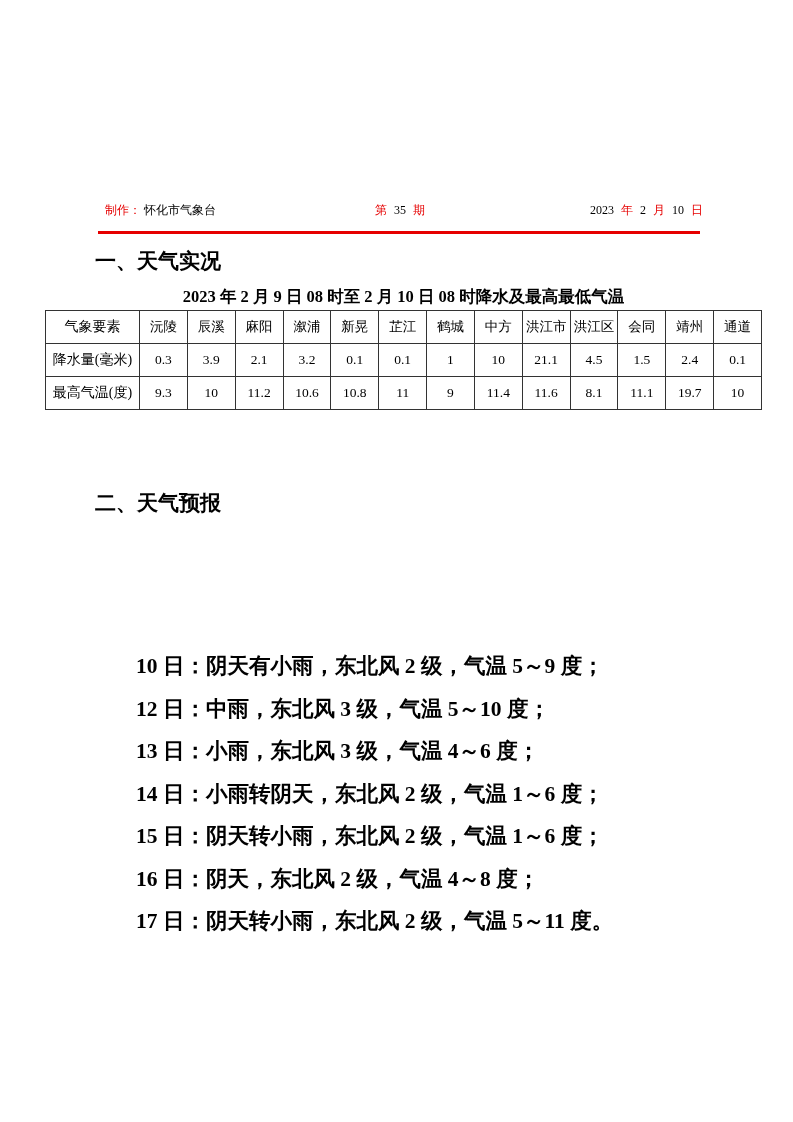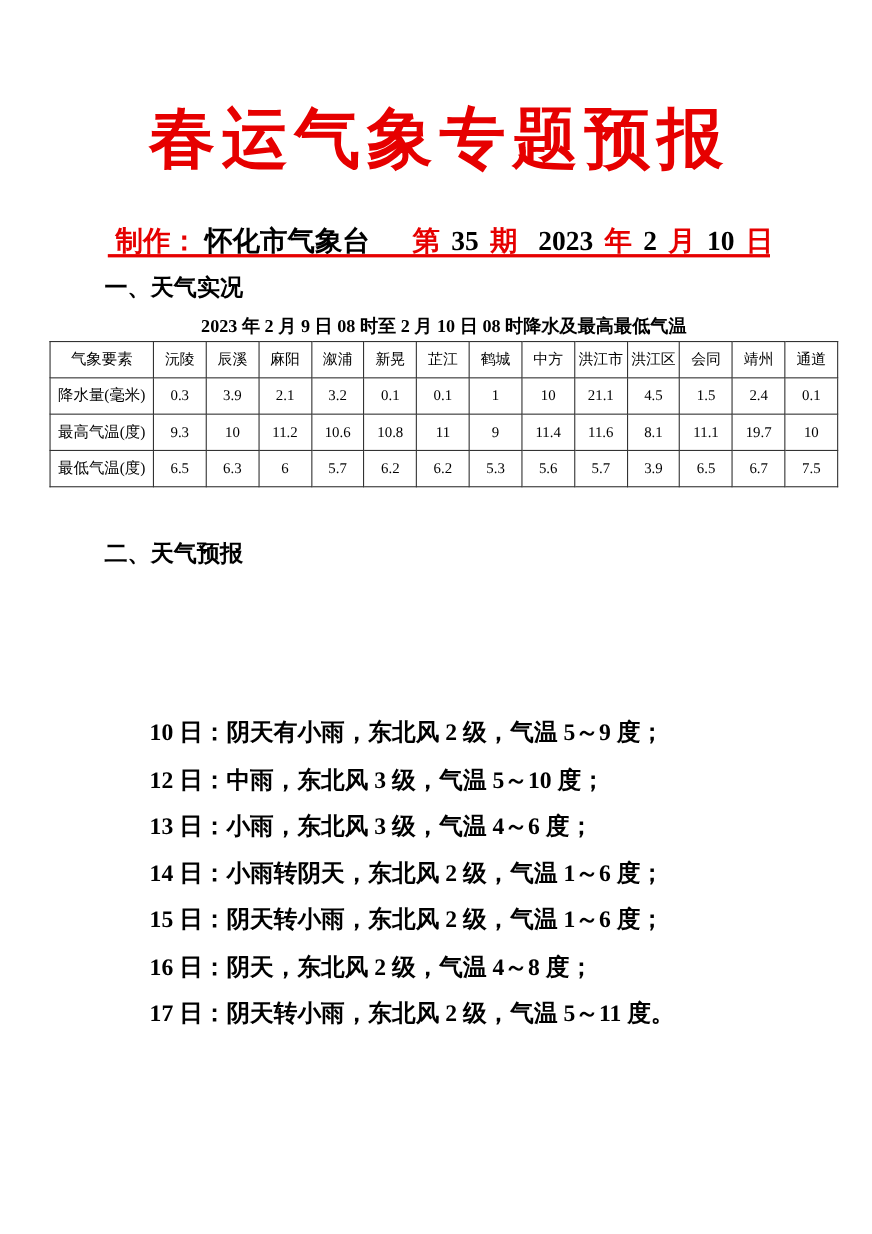--- a/index.html
+++ b/index.html
@@ -8,21 +8,21 @@
     position:relative; width:793px; height:1122px; background:#fff;
     font-family:"Liberation Serif","DejaVu Serif",serif; color:#000;
     overflow:hidden; margin:0 auto;
   }
   .doc-title {
     position:absolute; top:86px; left:0; width:100%; margin:0;
     text-align:center; font-size:60px; font-weight:900; letter-spacing:6px;
     color:var(--red); text-indent:6px; white-space:nowrap;
   }
   .meta-row { position:absolute; top:202px; left:105px; width:598px; height:28px;
-    font-size:25px; font-weight:700; white-space:nowrap; }
+    font-size:12px; font-weight:400; white-space:nowrap; }
   .meta-producer { position:absolute; left:0; top:0; }
   .meta-issue { position:absolute; left:270px; top:0; }
   .meta-date { position:absolute; right:0; top:0; }
   .red { color:var(--red); }
   .meta-issue span, .meta-date span { margin-right:4px; }
   .meta-issue span:last-child, .meta-date span:last-child { margin-right:0; }
   .red-rule { position:absolute; top:231px; left:98px; width:602px; height:3px;
     background:var(--red); }
   .sec-heading { position:absolute; left:95px; margin:0; font-size:21px; font-weight:700; }
   .sec1 { top:247px; }
@@ -46,21 +46,20 @@
   }
   .para b { font-weight:700; }
   .forecast-list { position:absolute; top:645px; left:136px; width:580px; }
   .forecast-line { font-size:21.5px; line-height:42.5px; white-space:nowrap;font-weight:bold; }
 </style>
 </head>
 <body>
 
 <div class="page">
 
-  <h1 class="doc-title">春运气象专题预报</h1>
 
   <div class="meta-row">
     <span class="meta-producer">
       <span class="red">制作：</span>
       <span>怀化市气象台</span>
     </span>
     <span class="meta-issue">
       <span class="red">第</span>
       <span>35</span>
       <span class="red">期</span>
@@ -126,36 +125,20 @@
           <td>10.8</td>
           <td>11</td>
           <td>9</td>
           <td>11.4</td>
           <td>11.6</td>
           <td>8.1</td>
           <td>11.1</td>
           <td>19.7</td>
           <td>10</td>
         </tr>
-        <tr>
-          <td>最低气温(度)</td>
-          <td>6.5</td>
-          <td>6.3</td>
-          <td>6</td>
-          <td>5.7</td>
-          <td>6.2</td>
-          <td>6.2</td>
-          <td>5.3</td>
-          <td>5.6</td>
-          <td>5.7</td>
-          <td>3.9</td>
-          <td>6.5</td>
-          <td>6.7</td>
-          <td>7.5</td>
-        </tr>
       </tbody>
   </table>
 
   <h2 class="sec-heading sec2">二、天气预报</h2>
 
 
   <div class="forecast-list" id="forecast-list">
       <div class="forecast-line">10 日：阴天有小雨，东北风 2 级，气温 5～9 度；</div>
       <div class="forecast-line">12 日：中雨，东北风 3 级，气温 5～10 度；</div>
       <div class="forecast-line">13 日：小雨，东北风 3 级，气温 4～6 度；</div>

